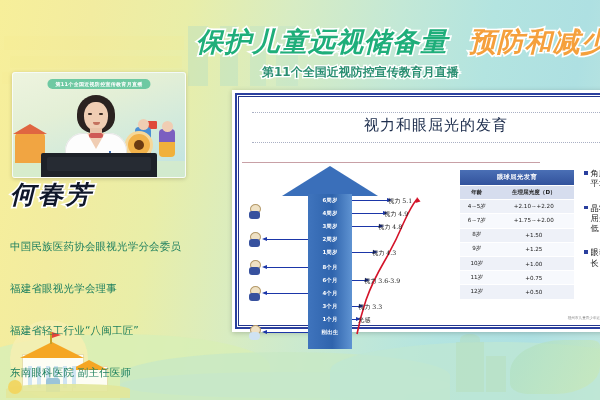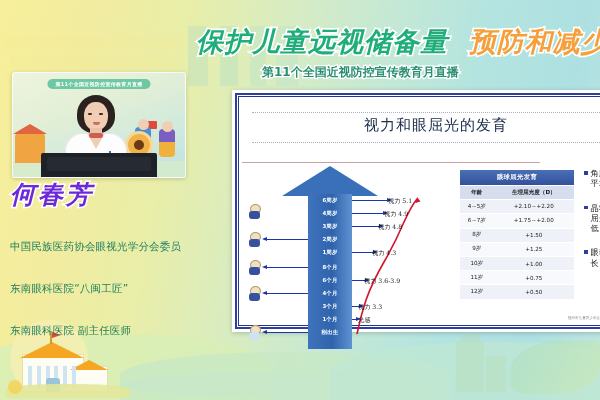--- a/index.html
+++ b/index.html
@@ -95,21 +95,21 @@
   .video .kid.k2::before{content:"";position:absolute;left:3px;top:-8px;width:11px;height:11px;border-radius:50%;background:#f0cdb3}
   .video .redflag{position:absolute;right:28px;bottom:48px;width:12px;height:8px;background:#e04a3a;border-radius:1px}
   .video .eyeball{position:absolute;left:112px;bottom:18px;width:22px;height:22px;border-radius:50%;background:#f2b24a;border:3px solid #f6d89a}
   .video .eyeball::after{content:"";position:absolute;left:6px;top:6px;width:10px;height:10px;border-radius:50%;background:#6b3a12}
   .video .bldg-l{position:absolute;left:2px;bottom:14px;width:30px;height:30px;background:#f3a23a;border-radius:4px 4px 0 0;opacity:.95}
   .video .bldg-l::before{content:"";position:absolute;left:-2px;top:-9px;width:0;height:0;border-left:17px solid transparent;border-right:17px solid transparent;border-bottom:10px solid #e05f3a}
   .video .ground{position:absolute;left:0;right:0;bottom:0;height:16px;background:#d9ecc6;opacity:.7}
 
   
   .sp-name{position:absolute;left:10px;top:178px;font-family:"DejaVu Sans",sans-serif;
-    font-weight:bold;font-style:italic;font-size:25px;color:#6d28d9;letter-spacing:3px;
+    font-weight:bold;font-style:italic;font-size:25px;color:#0f172a;letter-spacing:3px;
     -webkit-text-stroke:3px #ffffff;paint-order:stroke fill;}
   .sp-list{position:absolute;left:10px;top:212px;width:178px;}
   .sp-list div{font-family:"DejaVu Sans",sans-serif;font-size:10.5px;color:#1c7f5e;
     margin-bottom:9px;white-space:nowrap;letter-spacing:.2px;margin-top:28px;}
 
   
   .slide{position:absolute;left:186px;top:90px;width:408px;height:242px;background:#ffffff;
     box-shadow:0 1px 5px rgba(0,0,0,.2);margin-left:46px;}
   .slide-inner{position:absolute;left:6px;top:6px;right:6px;bottom:6px;
     border:1px solid #23368e;outline:2px solid #2a3f9e;outline-offset:1px;}
@@ -236,21 +236,22 @@
         <span class="mic"></span>
         <span class="pen"></span>
     </div>
     <div class="podium"></div>
     <div class="vlabel">第11个全国近视防控宣传教育月直播</div>
   </div>
 
   <div class="sp-name">何春芳</div>
   <div class="sp-list">
     <div>中国民族医药协会眼视光学分会委员</div>
-    <div>东南眼科医院“八闽工匠”</div>
+    <div>福建省眼视光学会理事</div>
+    <div>福建省轻工行业“八闽工匠”</div>
     <div>东南眼科医院  副主任医师</div>
   </div>
 
   <div class="slide">
     <div class="slide-inner"></div>
     <div class="slide-dots d1"></div>
     <div class="slide-dots d2"></div>
     <div class="slide-title">视力和眼屈光的发育</div>
     <div class="sub-rule"></div>
 

